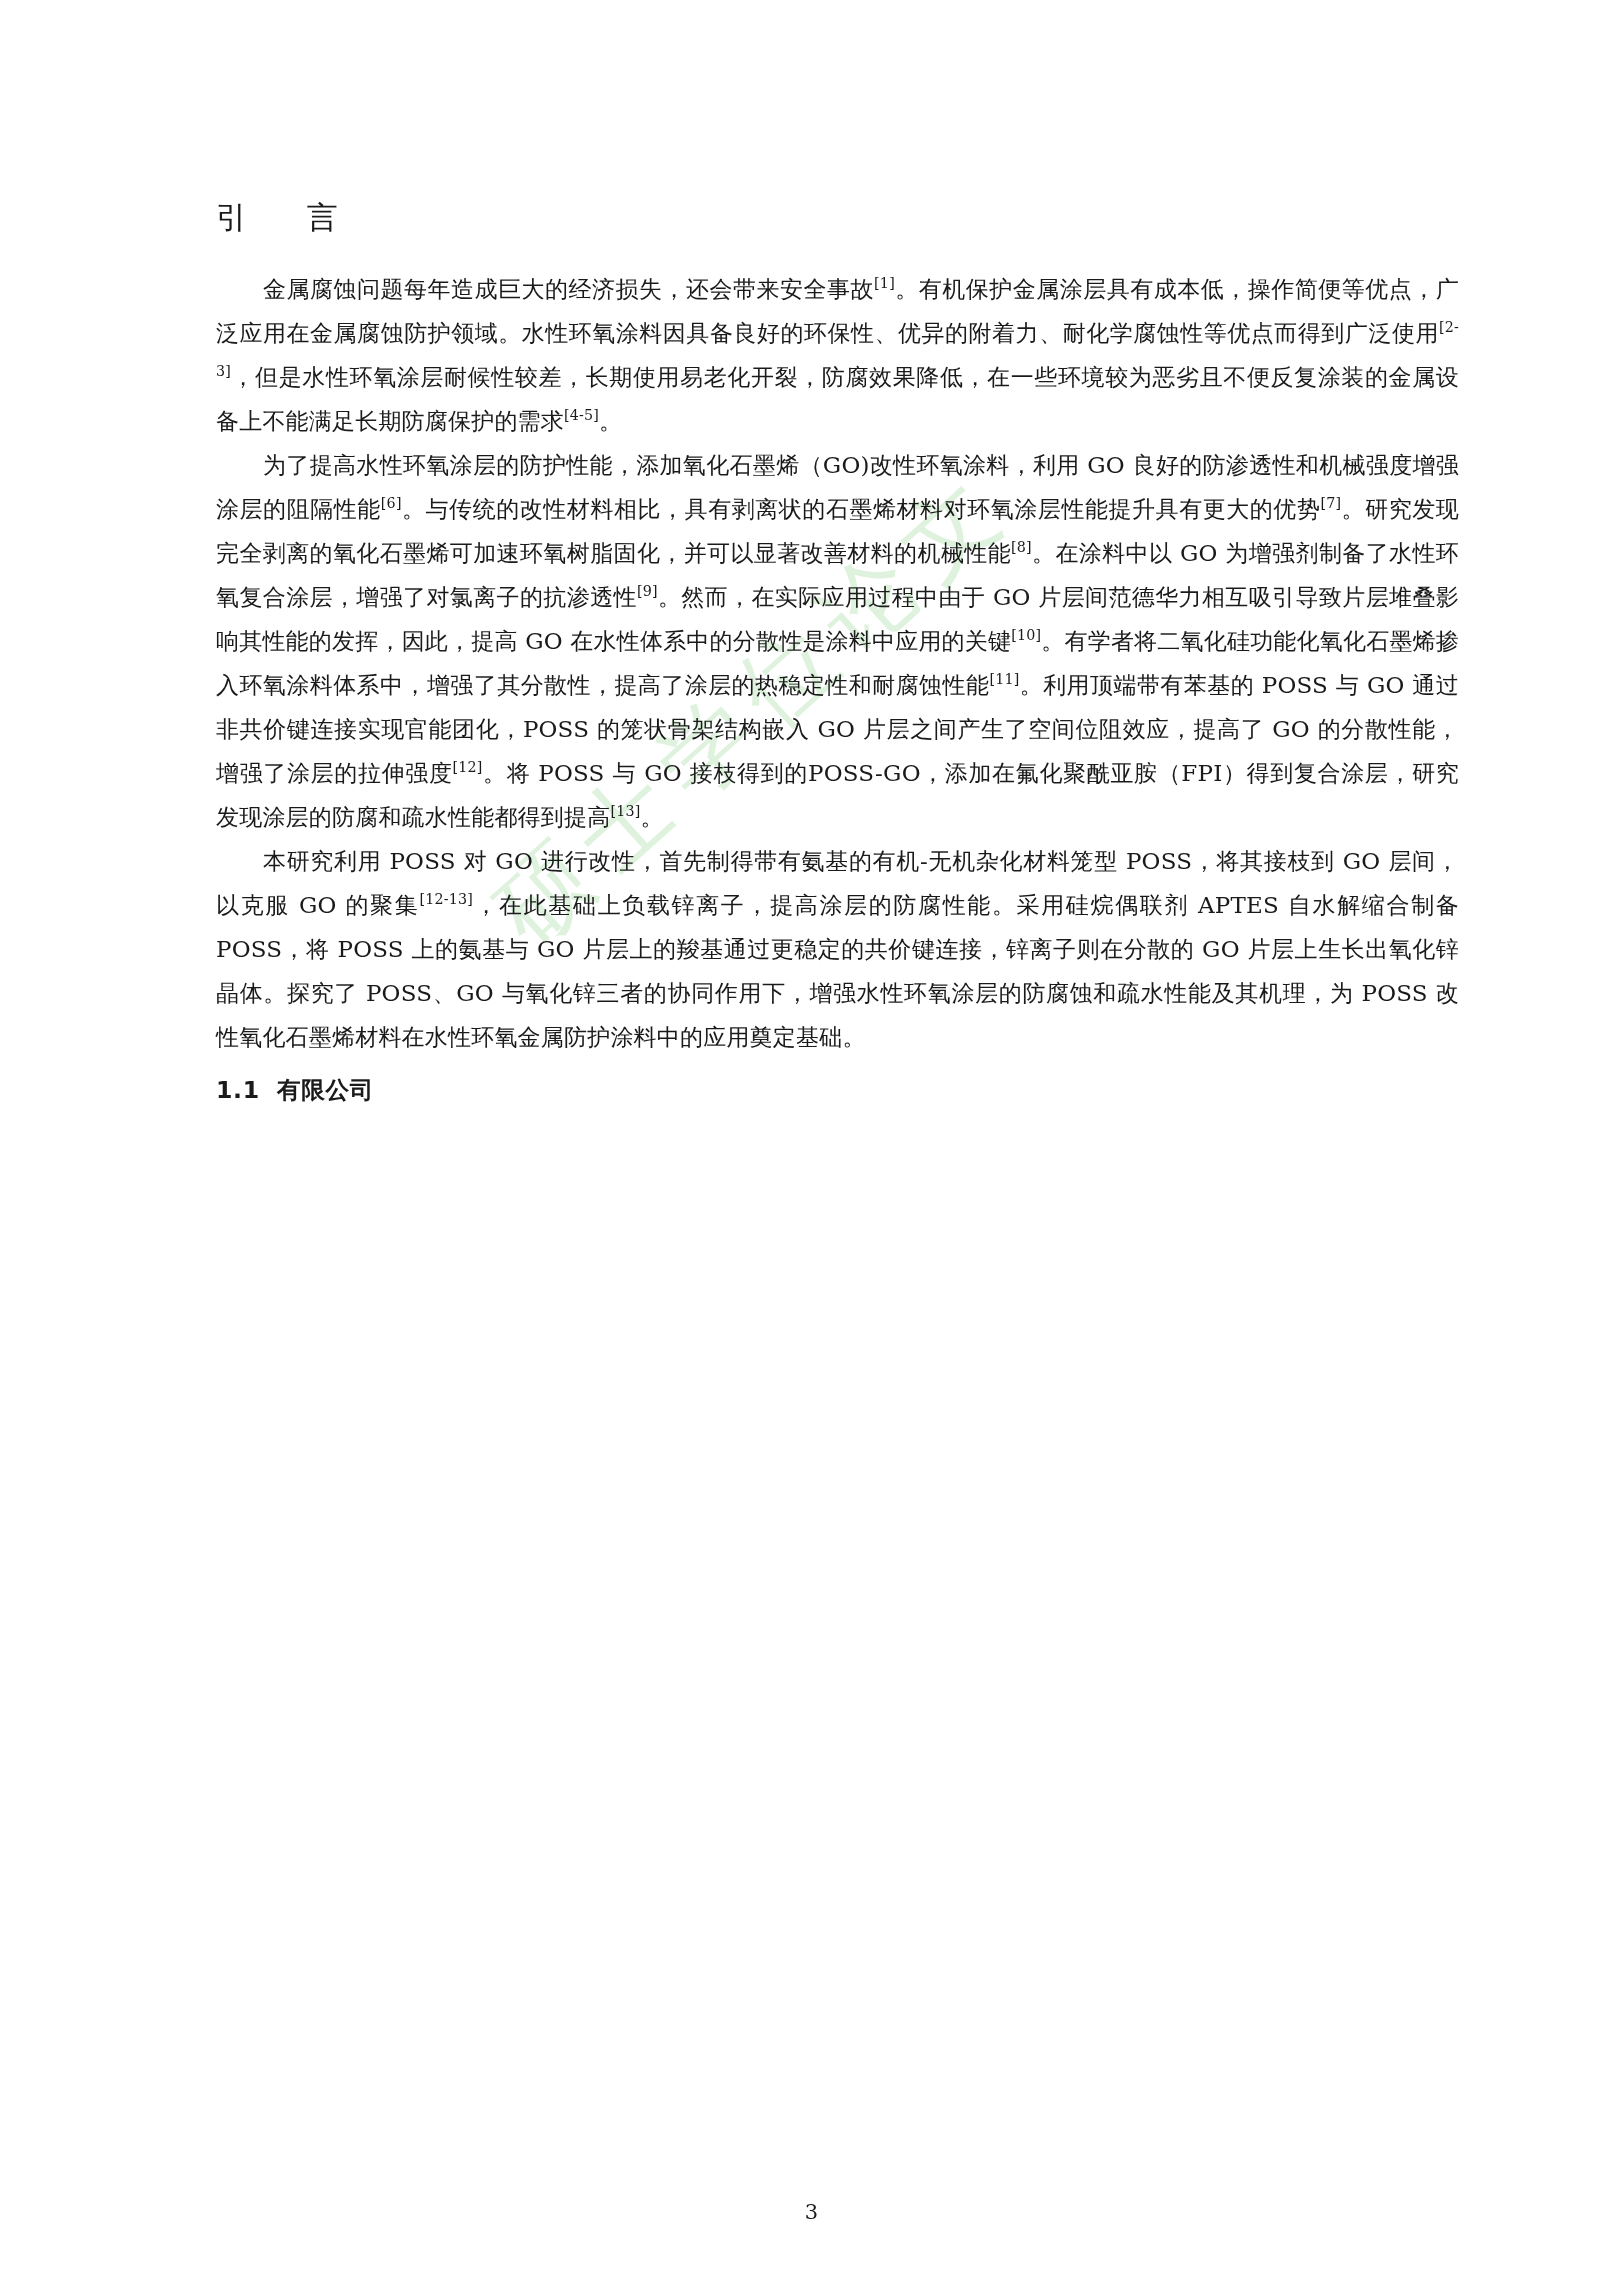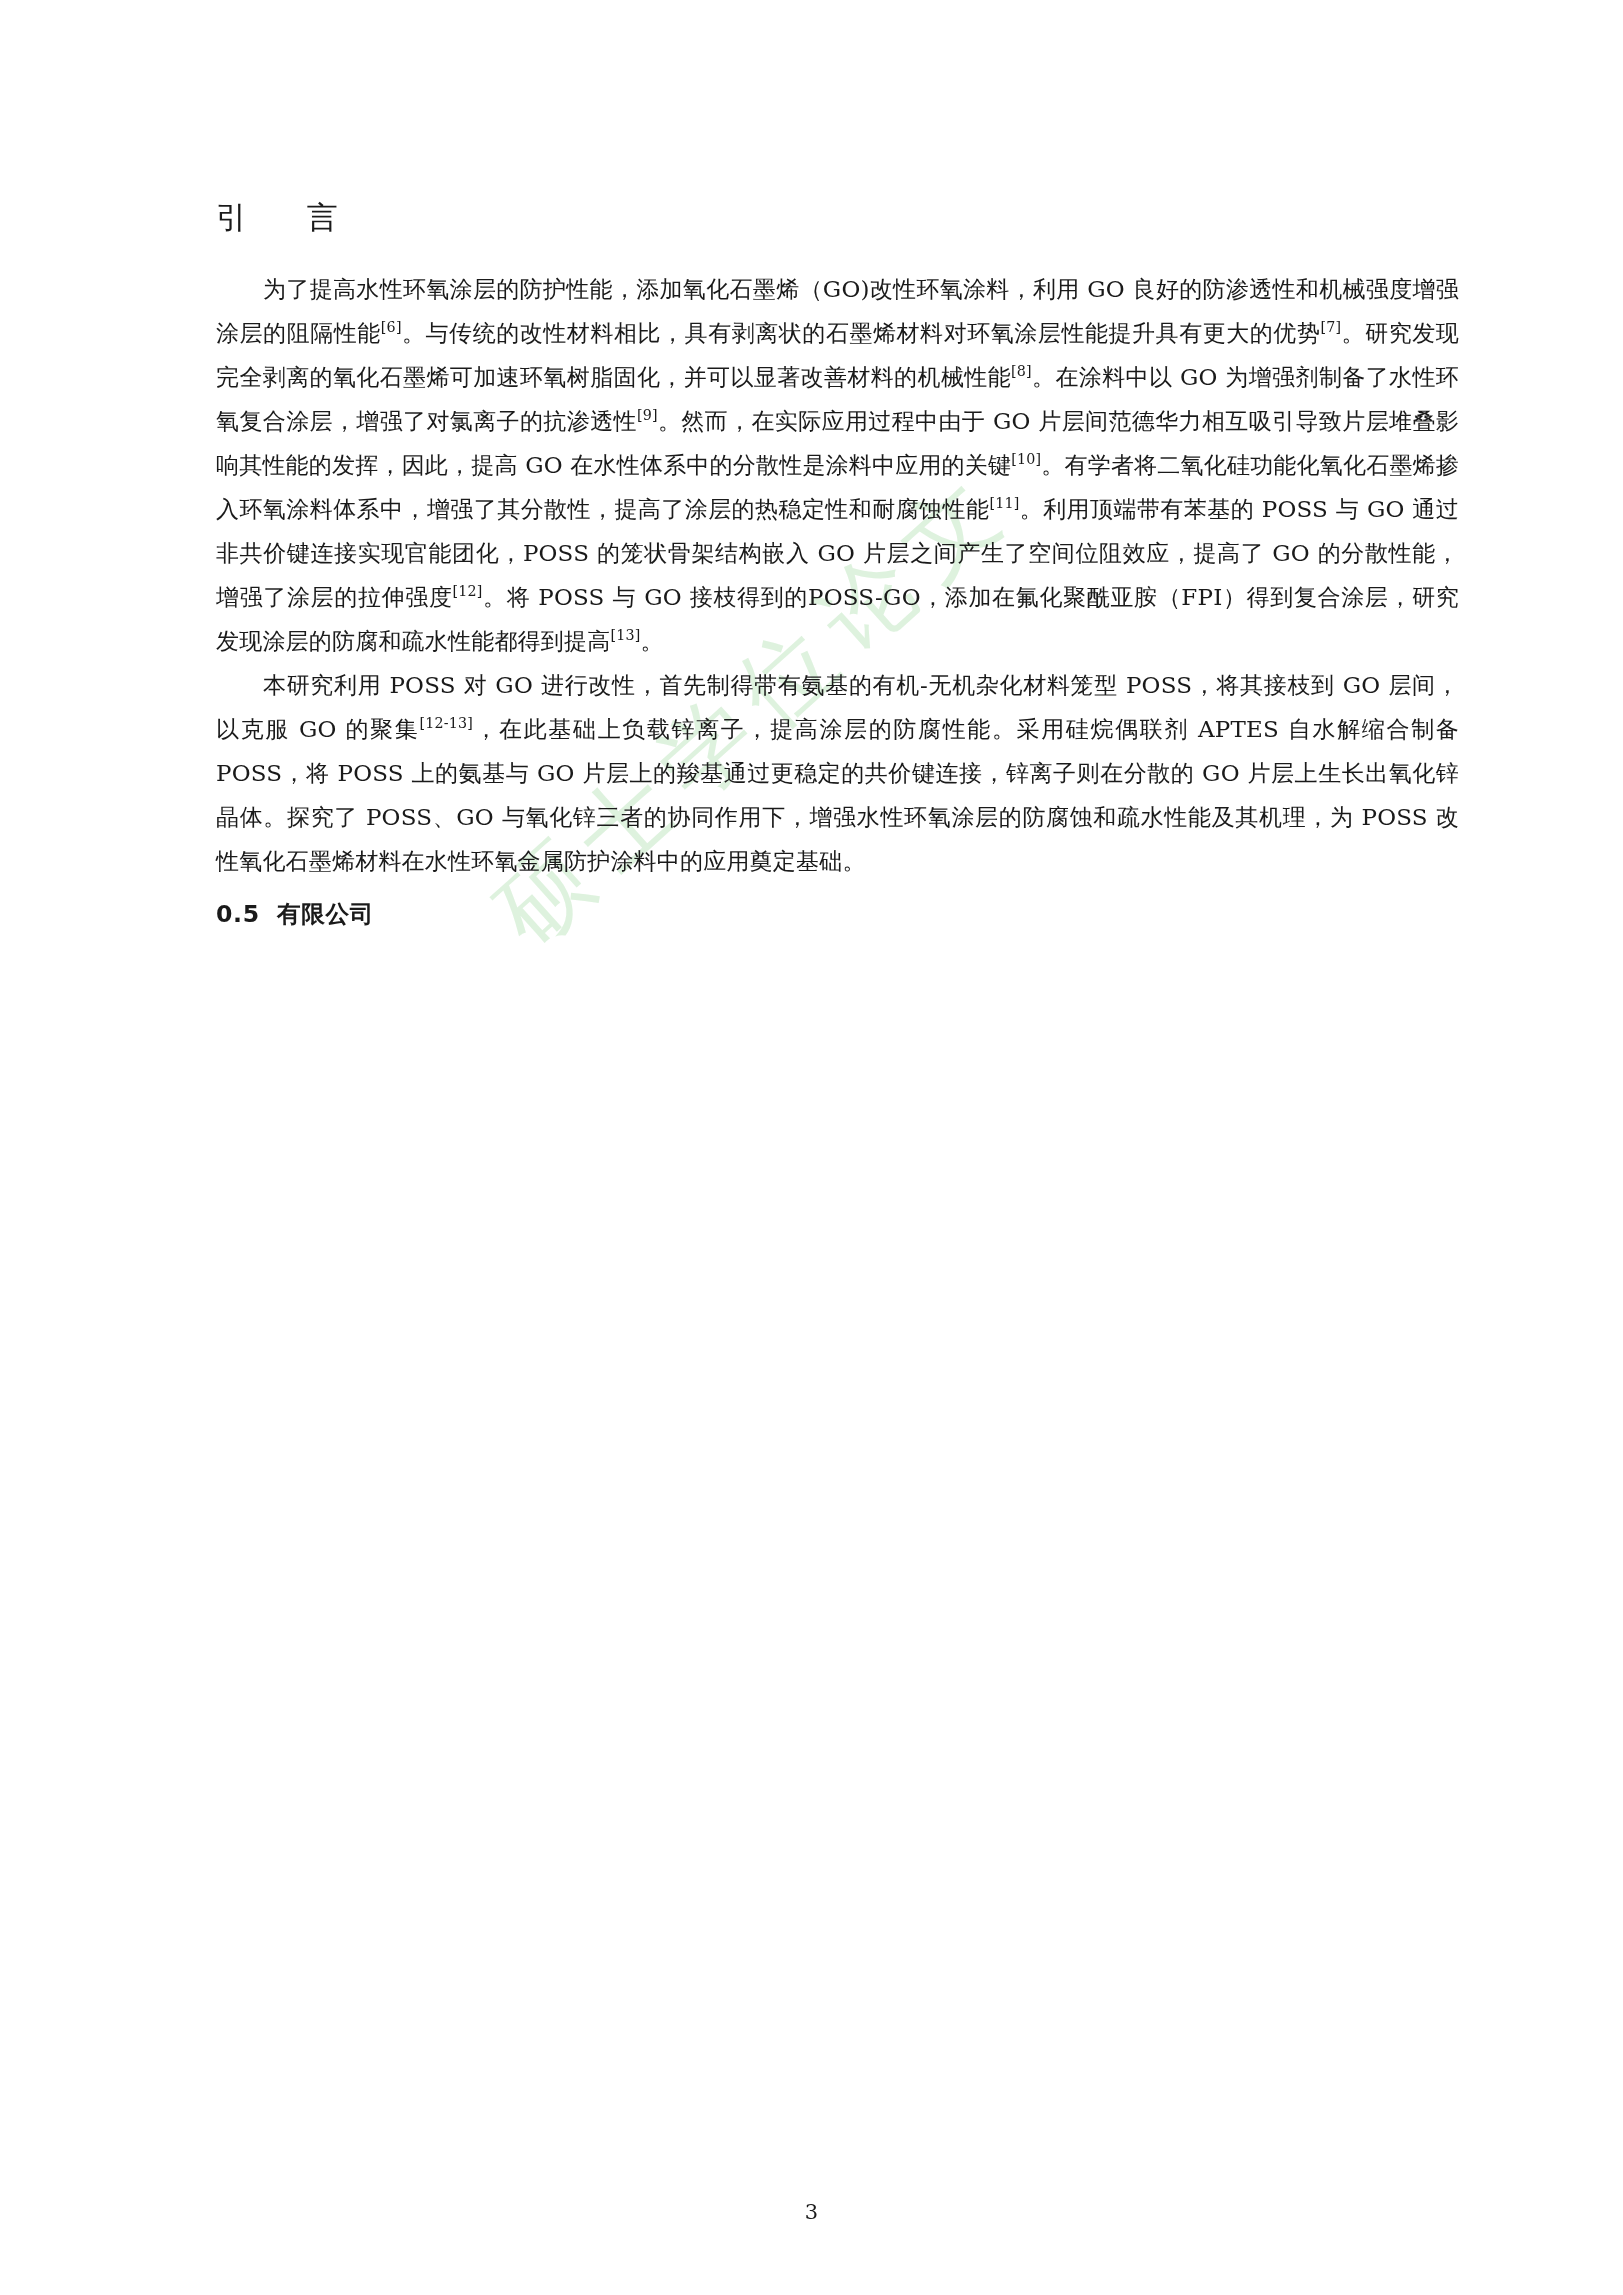--- a/index.html
+++ b/index.html
@@ -117,26 +117,27 @@
 <body>
 
 <div class="page">
 
   <div class="watermark">硕士学位论文</div>
 
   <div class="content">
 
     <h1 class="doc-title">引　言</h1>
 
+    <p class="body-par">金属腐蚀问题每年造成巨大的经济损失，还会带来安全事故<sup>[1]</sup>。有机保护金属涂层具有成本低，操作简便等优点，广泛应用在金属腐蚀防护领域。水性环氧涂料因具备良好的环保性、优异的附着力、耐化学腐蚀性等优点而得到广泛使用<sup>[2-3]</sup>，但是水性环氧涂层耐候性较差，长期使用易老化开裂，防腐效果降低，在一些环境较为恶劣且不便反复涂装的金属设备上不能满足长期防腐保护的需求<sup>[4-5]</sup>。</p>
     <p class="body-par">为了提高水性环氧涂层的防护性能，添加氧化石墨烯（GO)改性环氧涂料，利用 GO 良好的防渗透性和机械强度增强涂层的阻隔性能<sup>[6]</sup>。与传统的改性材料相比，具有剥离状的石墨烯材料对环氧涂层性能提升具有更大的优势<sup>[7]</sup>。研究发现完全剥离的氧化石墨烯可加速环氧树脂固化，并可以显著改善材料的机械性能<sup>[8]</sup>。在涂料中以 GO 为增强剂制备了水性环氧复合涂层，增强了对氯离子的抗渗透性<sup>[9]</sup>。然而，在实际应用过程中由于 GO 片层间范德华力相互吸引导致片层堆叠影响其性能的发挥，因此，提高 GO 在水性体系中的分散性是涂料中应用的关键<sup>[10]</sup>。有学者将二氧化硅功能化氧化石墨烯掺入环氧涂料体系中，增强了其分散性，提高了涂层的热稳定性和耐腐蚀性能<sup>[11]</sup>。利用顶端带有苯基的 POSS 与 GO 通过非共价键连接实现官能团化，POSS 的笼状骨架结构嵌入 GO 片层之间产生了空间位阻效应，提高了 GO 的分散性能，增强了涂层的拉伸强度<sup>[12]</sup>。将 POSS 与 GO 接枝得到的POSS-GO，添加在氟化聚酰亚胺（FPI）得到复合涂层，研究发现涂层的防腐和疏水性能都得到提高<sup>[13]</sup>。</p>
     <p class="body-par">本研究利用 POSS 对 GO 进行改性，首先制得带有氨基的有机-无机杂化材料笼型 POSS，将其接枝到 GO 层间，以克服 GO 的聚集<sup>[12-13]</sup>，在此基础上负载锌离子，提高涂层的防腐性能。采用硅烷偶联剂 APTES 自水解缩合制备 POSS，将 POSS 上的氨基与 GO 片层上的羧基通过更稳定的共价键连接，锌离子则在分散的 GO 片层上生长出氧化锌晶体。探究了 POSS、GO 与氧化锌三者的协同作用下，增强水性环氧涂层的防腐蚀和疏水性能及其机理，为 POSS 改性氧化石墨烯材料在水性环氧金属防护涂料中的应用奠定基础。</p>
 
 
     <h3 class="subsection-title">
-      <span class="num">0.5</span><span>有限公司</span>
+      <span class="num">1.1</span><span>有限公司</span>
     </h3>
 
 
   </div>
 
   <div class="page-number">3</div>
 
 </div>
 
 

